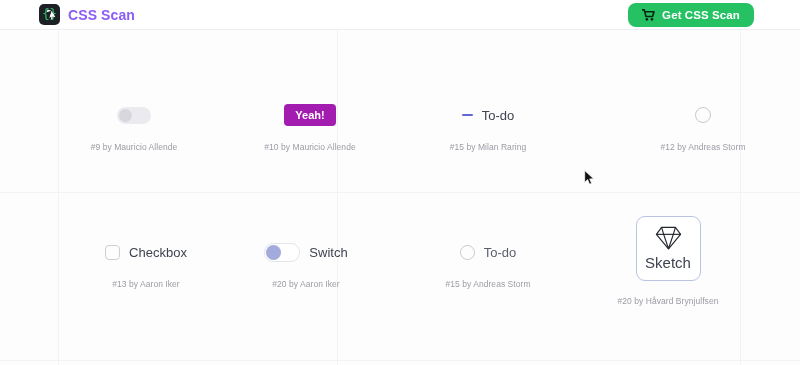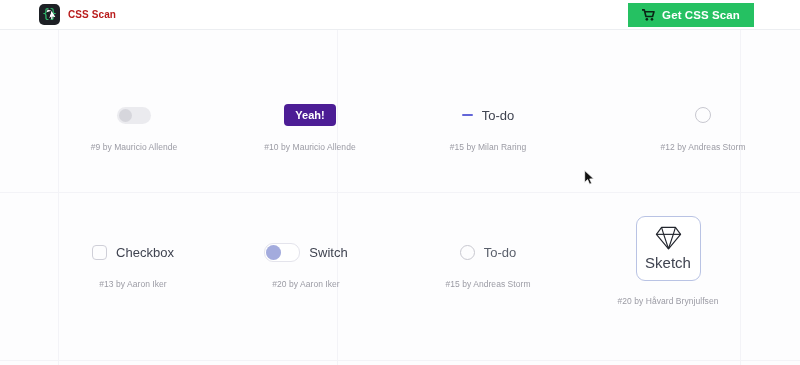--- a/index.html
+++ b/index.html
@@ -54,35 +54,35 @@
   }
   .logo-mark .cursor-glyph::after {
     content: "";
     position: absolute;
     left: 0px; top: 0px;
     width: 6px; height: 8px;
     background: #ffffff;
     clip-path: polygon(0 0, 100% 62%, 47% 64%, 62% 100%, 40% 100%, 28% 72%, 0 96%);
   }
   .brand-name {
-    font-size: 10px;
+    font-size: 14px;
     font-weight: bold;
-    color: #b91c1c;
+    color: #8b5cf6;
     letter-spacing: 0.1px;
     text-align: right;
   }
   .cta-button {
     position: absolute;
     right: 46px;
     top: 3px;
     height: 24px;
     padding: 0 14px;
     background: #25c162;
     border: none;
-    border-radius: 0;
+    border-radius: 8px;
     color: #ffffff;
     font-size: 11.5px;
     font-weight: bold;
     font-family: "Liberation Sans", sans-serif;
     display: flex;
     align-items: center;
     gap: 7px;
     cursor: pointer;
     letter-spacing: 0.1px;
   }
@@ -152,21 +152,21 @@
   .toggle.violet .knob {
     position: absolute;
     left: 1px; top: 1px;
     width: 15px; height: 15px;
     border-radius: 50%;
     background: #a3abdd;
   }
 
   
   .pill-button {
-    background: #4c1d95;
+    background: #a21caf;
     color: #ffffff;
     font-size: 11px;
     font-weight: bold;
     border: none;
     border-radius: 4px;
     padding: 5px 11px;
     font-family: "Liberation Sans", sans-serif;
     cursor: pointer;
   }
 
@@ -284,21 +284,21 @@
     <div class="caption">#15 by Milan Raring</div>
   </div>
 
   <div class="cell" style="left:633px; top:68px; width:140px;">
     <div class="demo-area">
       <span class="circle lg"></span>
     </div>
     <div class="caption">#12 by Andreas Storm</div>
   </div>
 
-  <div class="cell" style="left:63px; top:205px; width:140px;">
+  <div class="cell" style="left:76px; top:205px; width:140px;">
     <div class="demo-area">
       <span class="checkbox-square"></span>
       <span class="item-label">Checkbox</span>
     </div>
     <div class="caption">#13 by Aaron Iker</div>
   </div>
 
   <div class="cell" style="left:236px; top:205px; width:140px;">
     <div class="demo-area">
       <div class="toggle violet">

